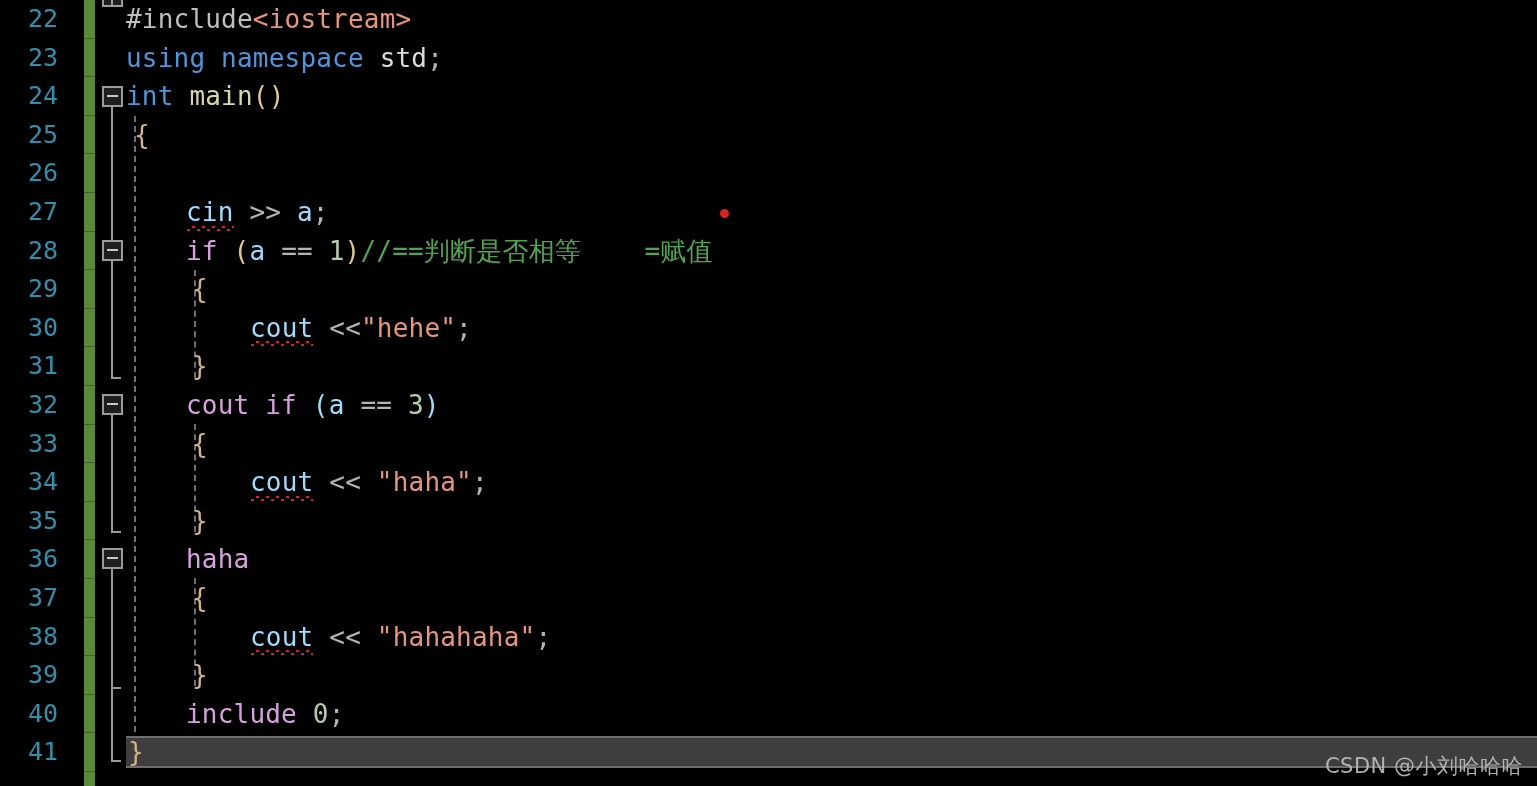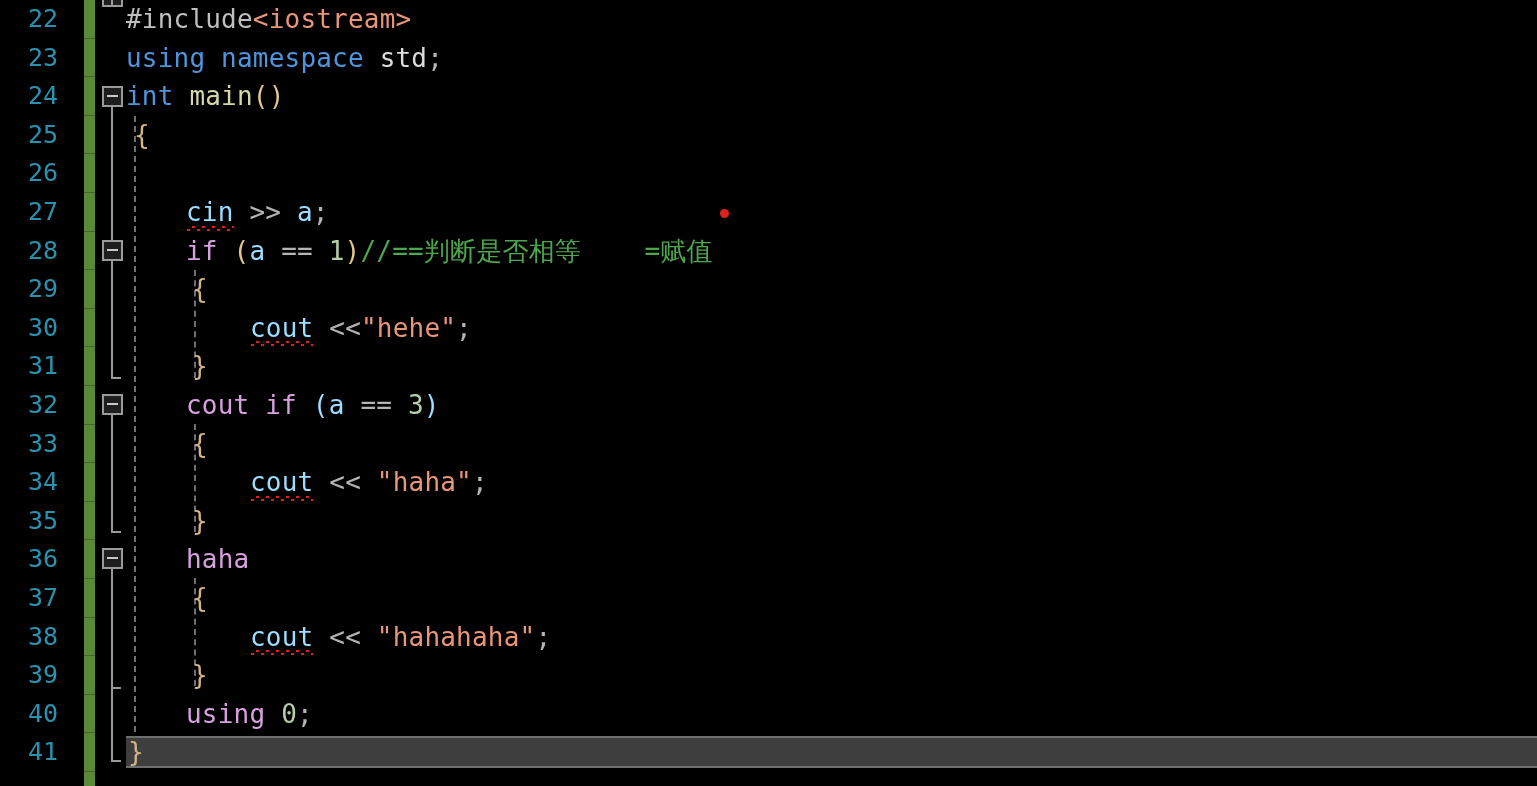--- a/index.html
+++ b/index.html
@@ -303,23 +303,24 @@
     <div class="code-line" style="top:501.8px; padding-left:66px"><span class="t-brace">}</span></div>
 
     <div class="code-line" style="top:540.4px; padding-left:60px"><span class="t-kw2">haha</span></div>
 
     <div class="code-line" style="top:579px; padding-left:66px"><span class="t-brace">{</span></div>
 
     <div class="code-line" style="top:617.6px; padding-left:124px"><span class="t-ident squiggle">cout</span><span class="t-op"> &lt;&lt; </span><span class="t-str">"hahahaha"</span><span class="t-op">;</span></div>
 
     <div class="code-line" style="top:656.2px; padding-left:66px"><span class="t-brace">}</span></div>
 
-    <div class="code-line" style="top:694.8px; padding-left:60px"><span class="t-kw2">using</span><span class="t-num"> 0</span><span class="t-op">;</span></div>
+    <div class="code-line" style="top:694.8px; padding-left:60px"><span class="t-kw2">include</span><span class="t-num"> 0</span><span class="t-op">;</span></div>
 
     <div class="code-line" style="top:733.4px; padding-left:2px; z-index:5"><span class="t-brace">}</span></div>
 
     <div class="red-dot" style="left:594px; top:209px"></div>
   </div>
 
   <div class="hscroll"></div>
 
+  <div class="watermark">CSDN @小刘哈哈哈</div>
 
 </div>
 
 </body></html>

